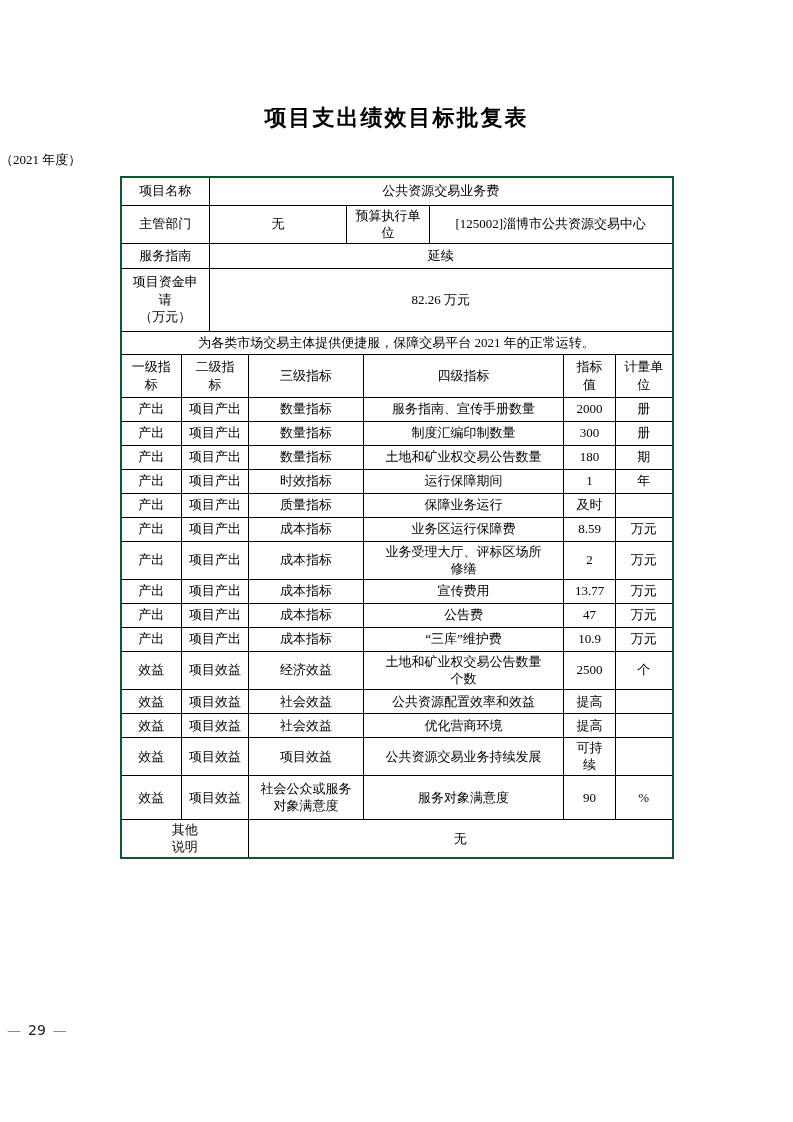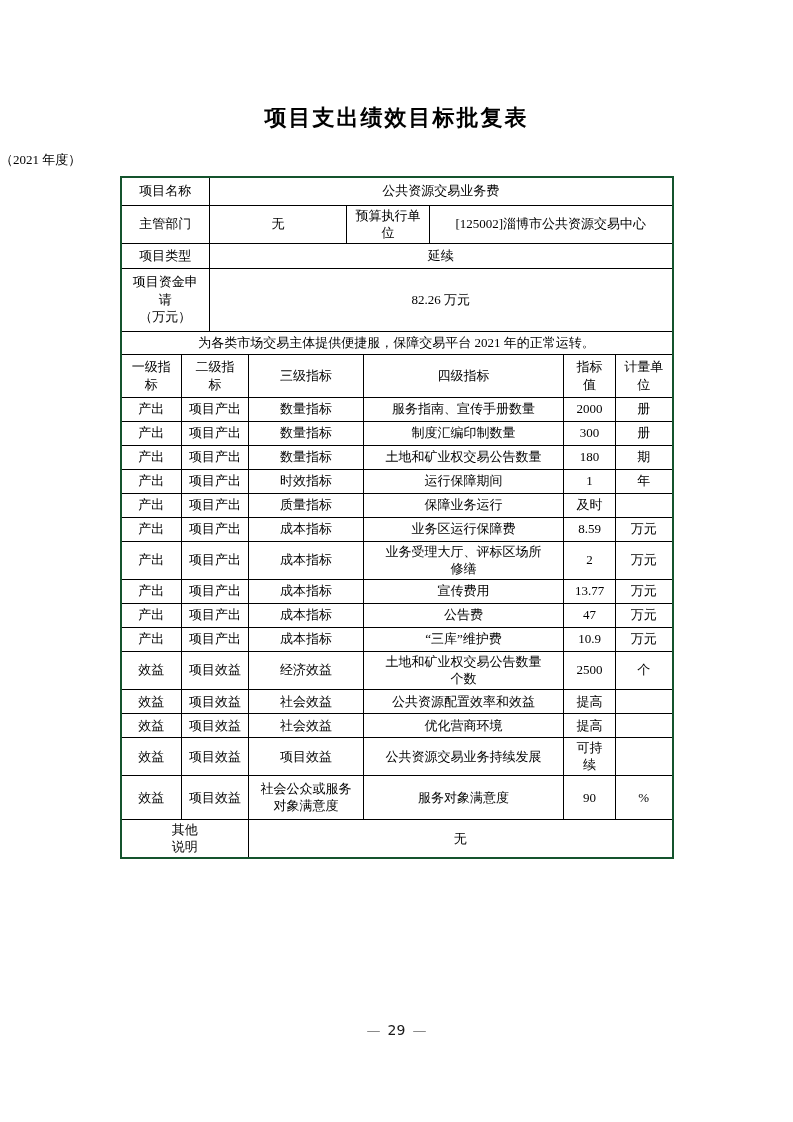--- a/index.html
+++ b/index.html
@@ -49,21 +49,21 @@
   
   .doc-table td:first-child { border-left: none; }
   .doc-table td:last-child { border-right: none; }
   .doc-table table tr:first-child td { border-top: none; }
   .doc-table table:last-child tr:last-child td { border-bottom: none; }
   .pagenum {
     position: absolute;
     top: 1022px;
     left: 0;
     width: 100%;
-    text-align: center;
+    text-align: left;
     font-family: "DejaVu Sans", "Liberation Sans", sans-serif;
     font-size: 14px;
     color: #1a1a1a;
   }
   .pagenum .dash { color: #8a8a8a; padding: 0 7px; }
 </style>
 </head>
 <body>
 
 <div class="page">
@@ -86,21 +86,21 @@
         <td colspan="3">公共资源交易业务费</td>
       </tr>
       <tr style="height:38px">
         <td>主管部门</td>
         <td>无</td>
         <td>预算执行单
 位</td>
         <td>[125002]淄博市公共资源交易中心</td>
       </tr>
       <tr style="height:25px">
-        <td>项目类型</td>
+        <td>服务指南</td>
         <td colspan="3">延续</td>
       </tr>
       <tr style="height:63px">
         <td>项目资金申
 请
 （万元）</td>
         <td colspan="3">82.26 万元</td>
       </tr>
     </tbody>
       </table>

